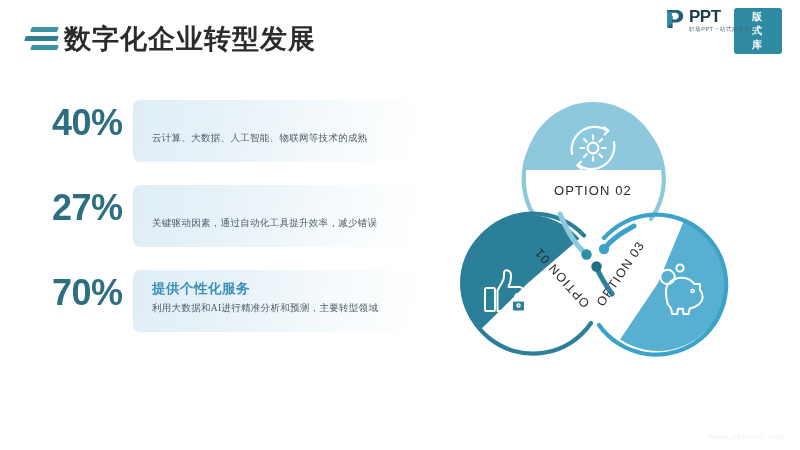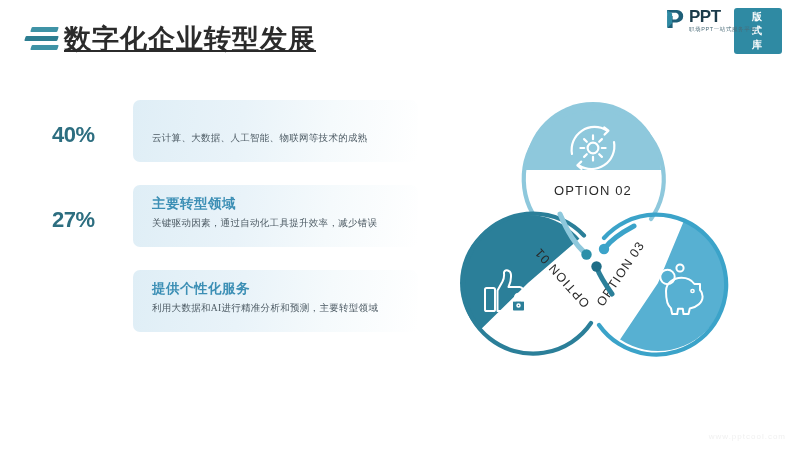--- a/index.html
+++ b/index.html
@@ -21,21 +21,21 @@
     display:block;position:absolute;height:5px;border-radius:1px;
     background:#2d7e91;transform:skewX(-18deg);
   }
   .title-mark i.b1{top:2px;left:9px;width:27px;background:#3f93a6;}
   .title-mark i.b2{top:11px;left:3px;width:33px;background:#2d7e91;}
   .title-mark i.b3{top:20px;left:9px;width:27px;background:#3f93a6;}
 
   .slide-title{
     position:absolute;left:64px;top:20px;
     font-size:27px;font-weight:bold;color:#2b2b2b;
-    letter-spacing:1px;line-height:38px;white-space:nowrap;text-decoration:underline;
+    letter-spacing:1px;line-height:38px;white-space:nowrap;
   }
 
   
   .brand{position:absolute;right:18px;top:7px;width:118px;height:28px;}
   .brand-p{
     position:absolute;left:0;top:1px;width:22px;height:22px;
   }
   .brand-ppt{
     position:absolute;left:25px;top:0px;
     font-size:17px;font-weight:bold;color:#1b3b4a;letter-spacing:-0.5px;
@@ -49,22 +49,22 @@
   }
   .brand-sub{
     position:absolute;left:25px;top:19px;
     font-size:5.5px;color:#4a6b78;letter-spacing:0.6px;white-space:nowrap;
   }
 
   
   .stats{position:absolute;left:0;top:100px;width:430px;}
   .stat-row{position:relative;height:85px;}
   .stat-pct{
-    position:absolute;left:52px;top:22px;width:80px;
-    font-size:22px;font-weight:bold;color:#2d6e80;
+    position:absolute;left:52px;top:2px;width:80px;
+    font-size:36px;font-weight:bold;color:#2d6e80;
     letter-spacing:-0.5px;text-align:left;
   }
   .stat-box{
     position:absolute;left:133px;top:0px;width:285px;height:62px;
     border-radius:7px;
     background:linear-gradient(100deg,#dfeef6 0%,#e9f3f9 38%,#f5fafc 68%,#ffffff 100%);
   }
   .stat-head{
     position:absolute;left:152px;top:10px;
     font-size:13.5px;font-weight:bold;color:#3c8fb5;letter-spacing:0.5px;
@@ -117,26 +117,26 @@
 
     <div class="stat-row">
       <div class="stat-box"></div>
       <div class="stat-pct">40%</div>
       <div class="stat-desc">云计算、大数据、人工智能、物联网等技术的成熟</div>
     </div>
 
     <div class="stat-row">
       <div class="stat-box"></div>
       <div class="stat-pct">27%</div>
-      <div class="stat-head">主要转型领域</div>
       <div class="stat-desc">关键驱动因素，通过自动化工具提升效率，减少错误</div>
     </div>
 
     <div class="stat-row">
       <div class="stat-box"></div>
+      <div class="stat-pct">70%</div>
       <div class="stat-head">提供个性化服务</div>
       <div class="stat-desc">利用大数据和AI进行精准分析和预测，主要转型领域</div>
     </div>
   </div>
 
   <div class="diagram">
     <svg width="310" height="310" viewBox="0 0 310 310">
       <defs>
         <clipPath id="clipTop">
           <circle cx="155" cy="92" r="68"></circle>

